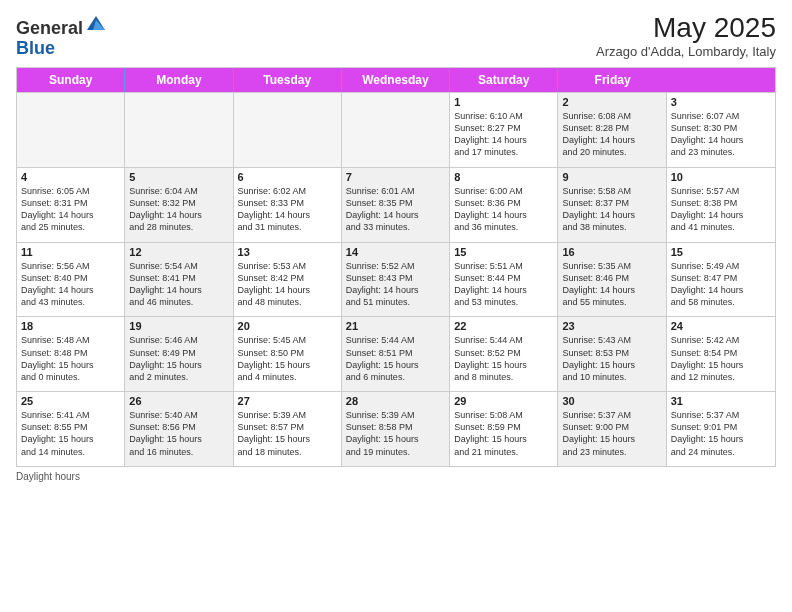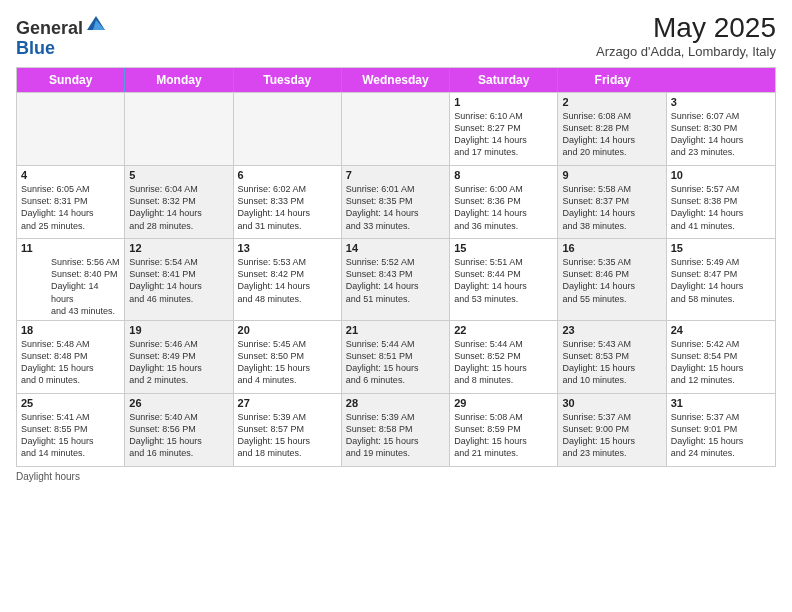--- a/index.html
+++ b/index.html
@@ -220,21 +220,21 @@
             <div class="day-num">10</div>
             <div class="cell-text" style="white-space: pre-line;">Sunrise: 5:57 AM
 Sunset: 8:38 PM
 Daylight: 14 hours
 and 41 minutes.</div>
           </div>
         </div>
         <div class="cal-row">
           <div class="cal-cell">
             <div class="day-num">11</div>
-            <div class="cell-text" style="white-space: pre-line; margin-left: 30px;">Sunrise: 5:56 AM
+            <div class="cell-text" style="white-space: pre-line;">Sunrise: 5:56 AM
 Sunset: 8:40 PM
 Daylight: 14 hours
 and 43 minutes.</div>
           </div>
           <div class="cal-cell shaded">
             <div class="day-num">12</div>
             <div class="cell-text" style="white-space: pre-line;">Sunrise: 5:54 AM
 Sunset: 8:41 PM
 Daylight: 14 hours
 and 46 minutes.</div>

